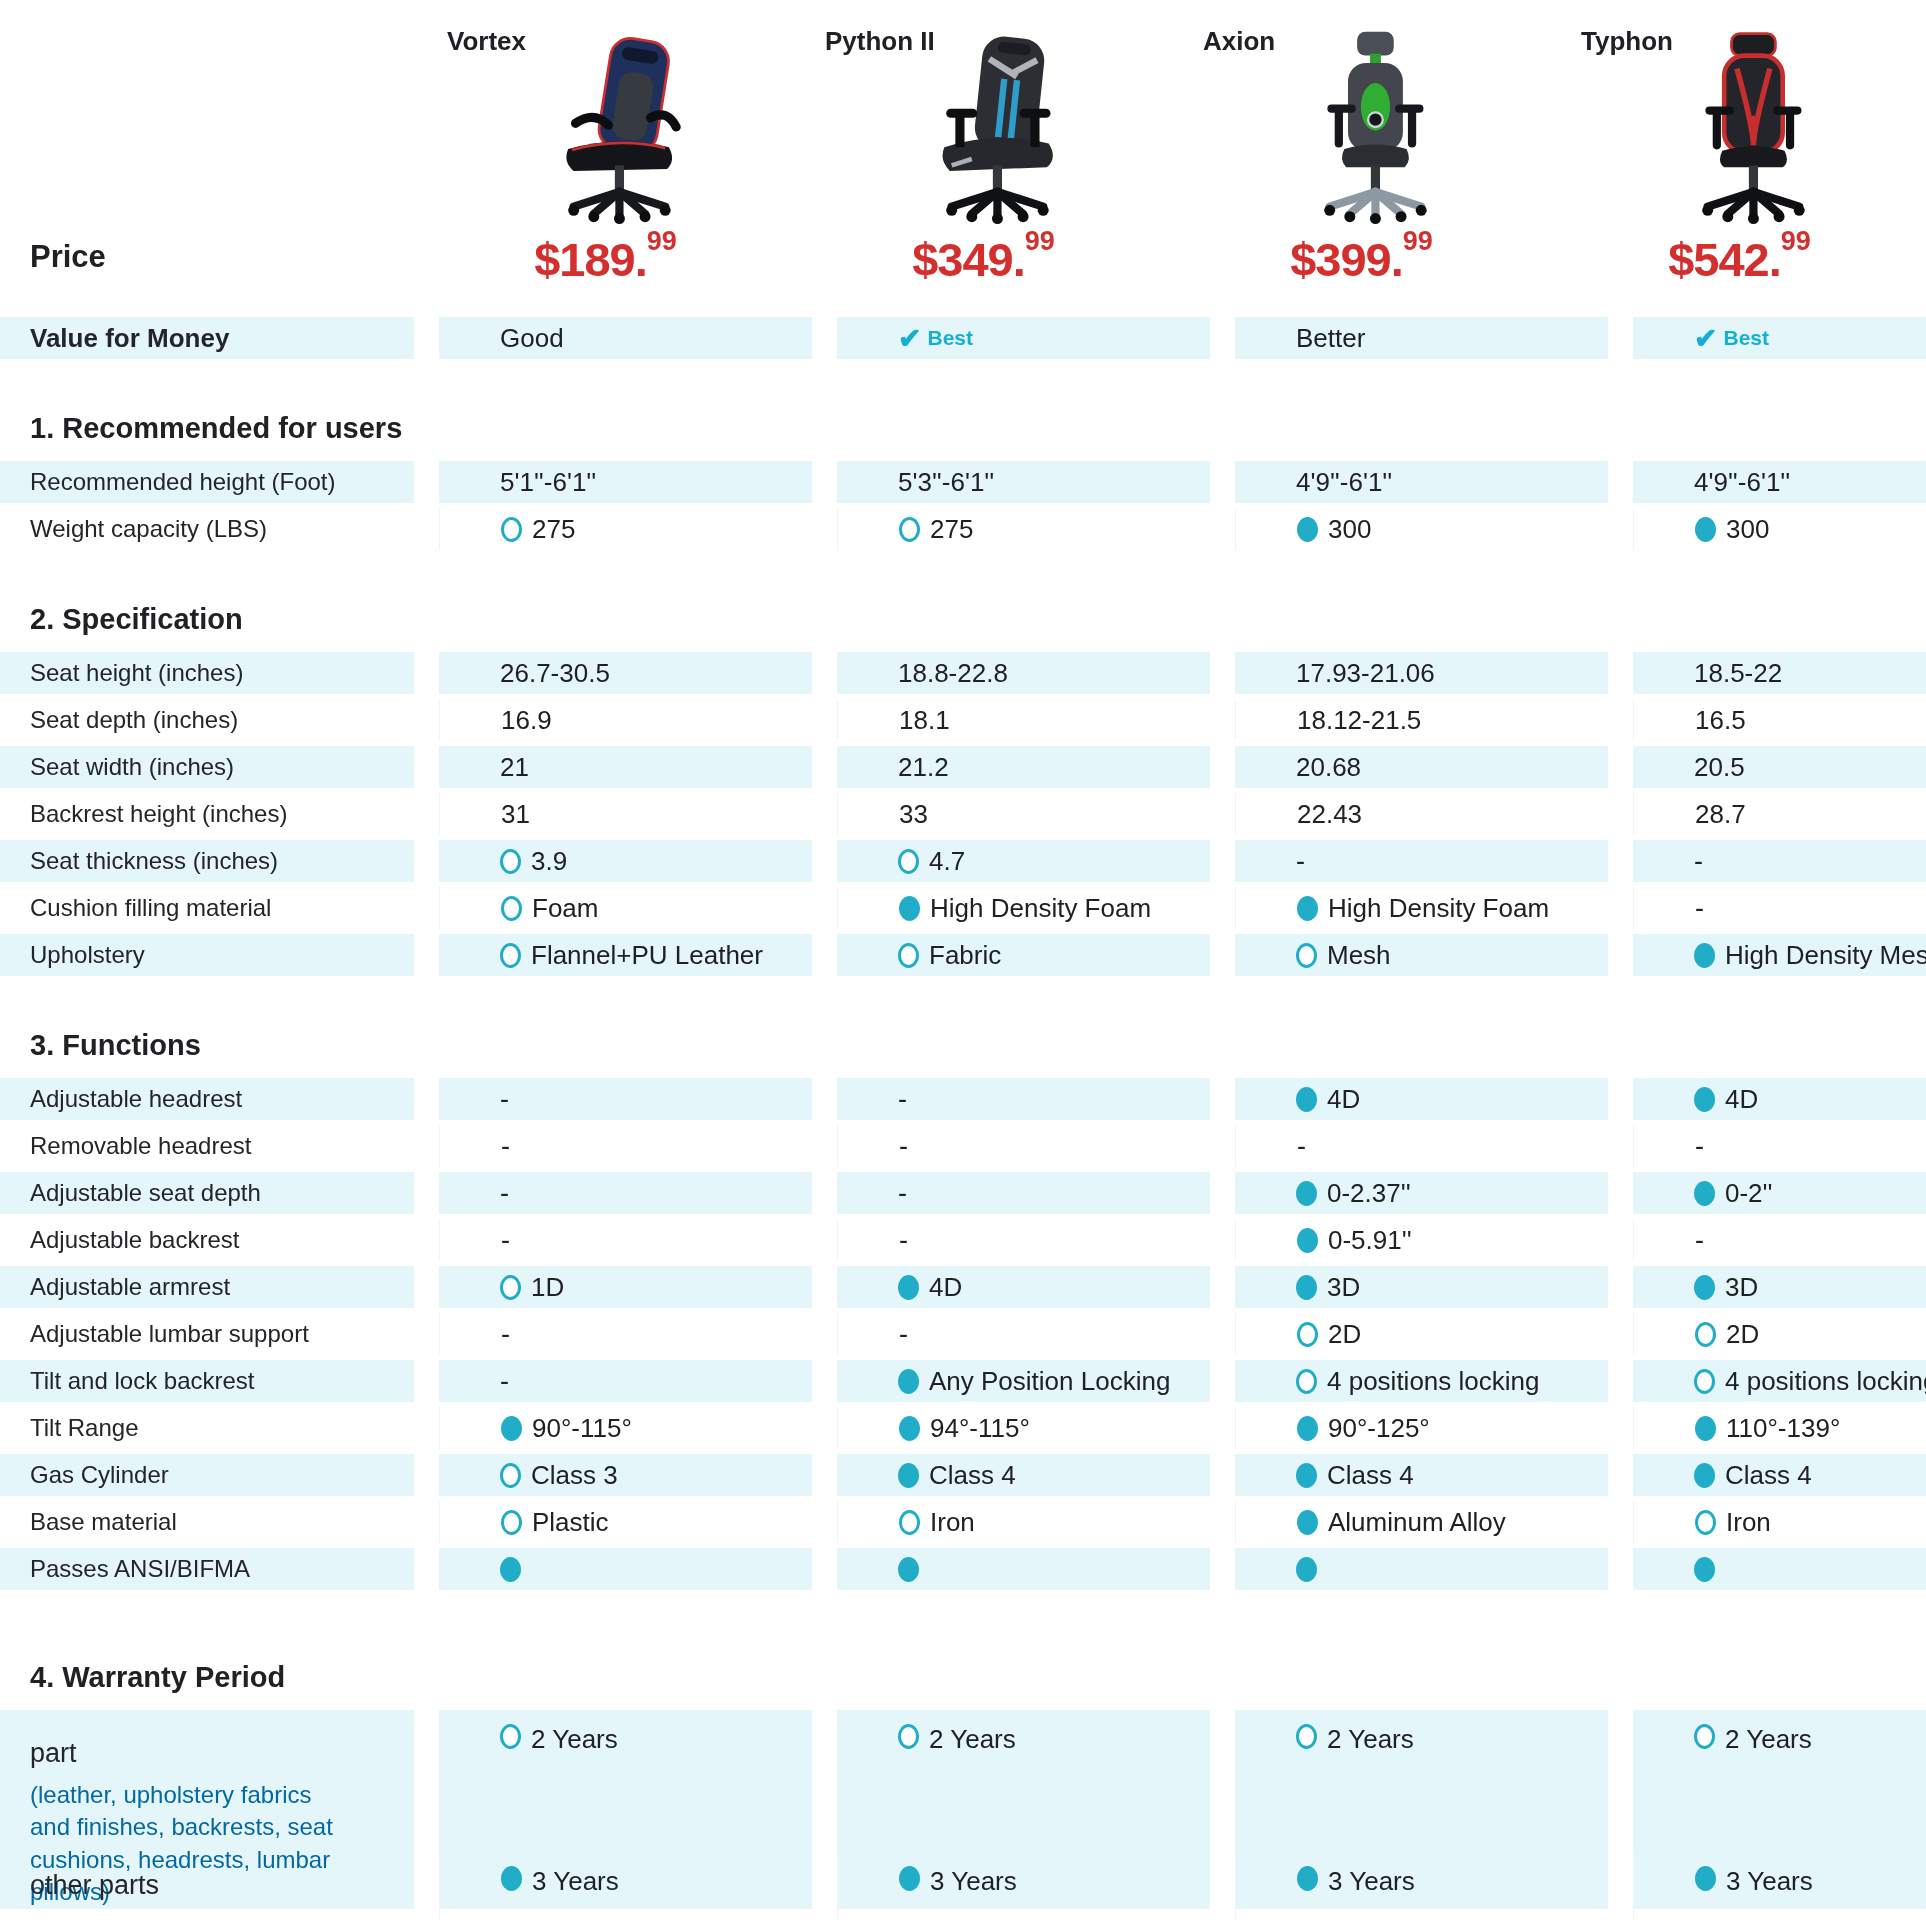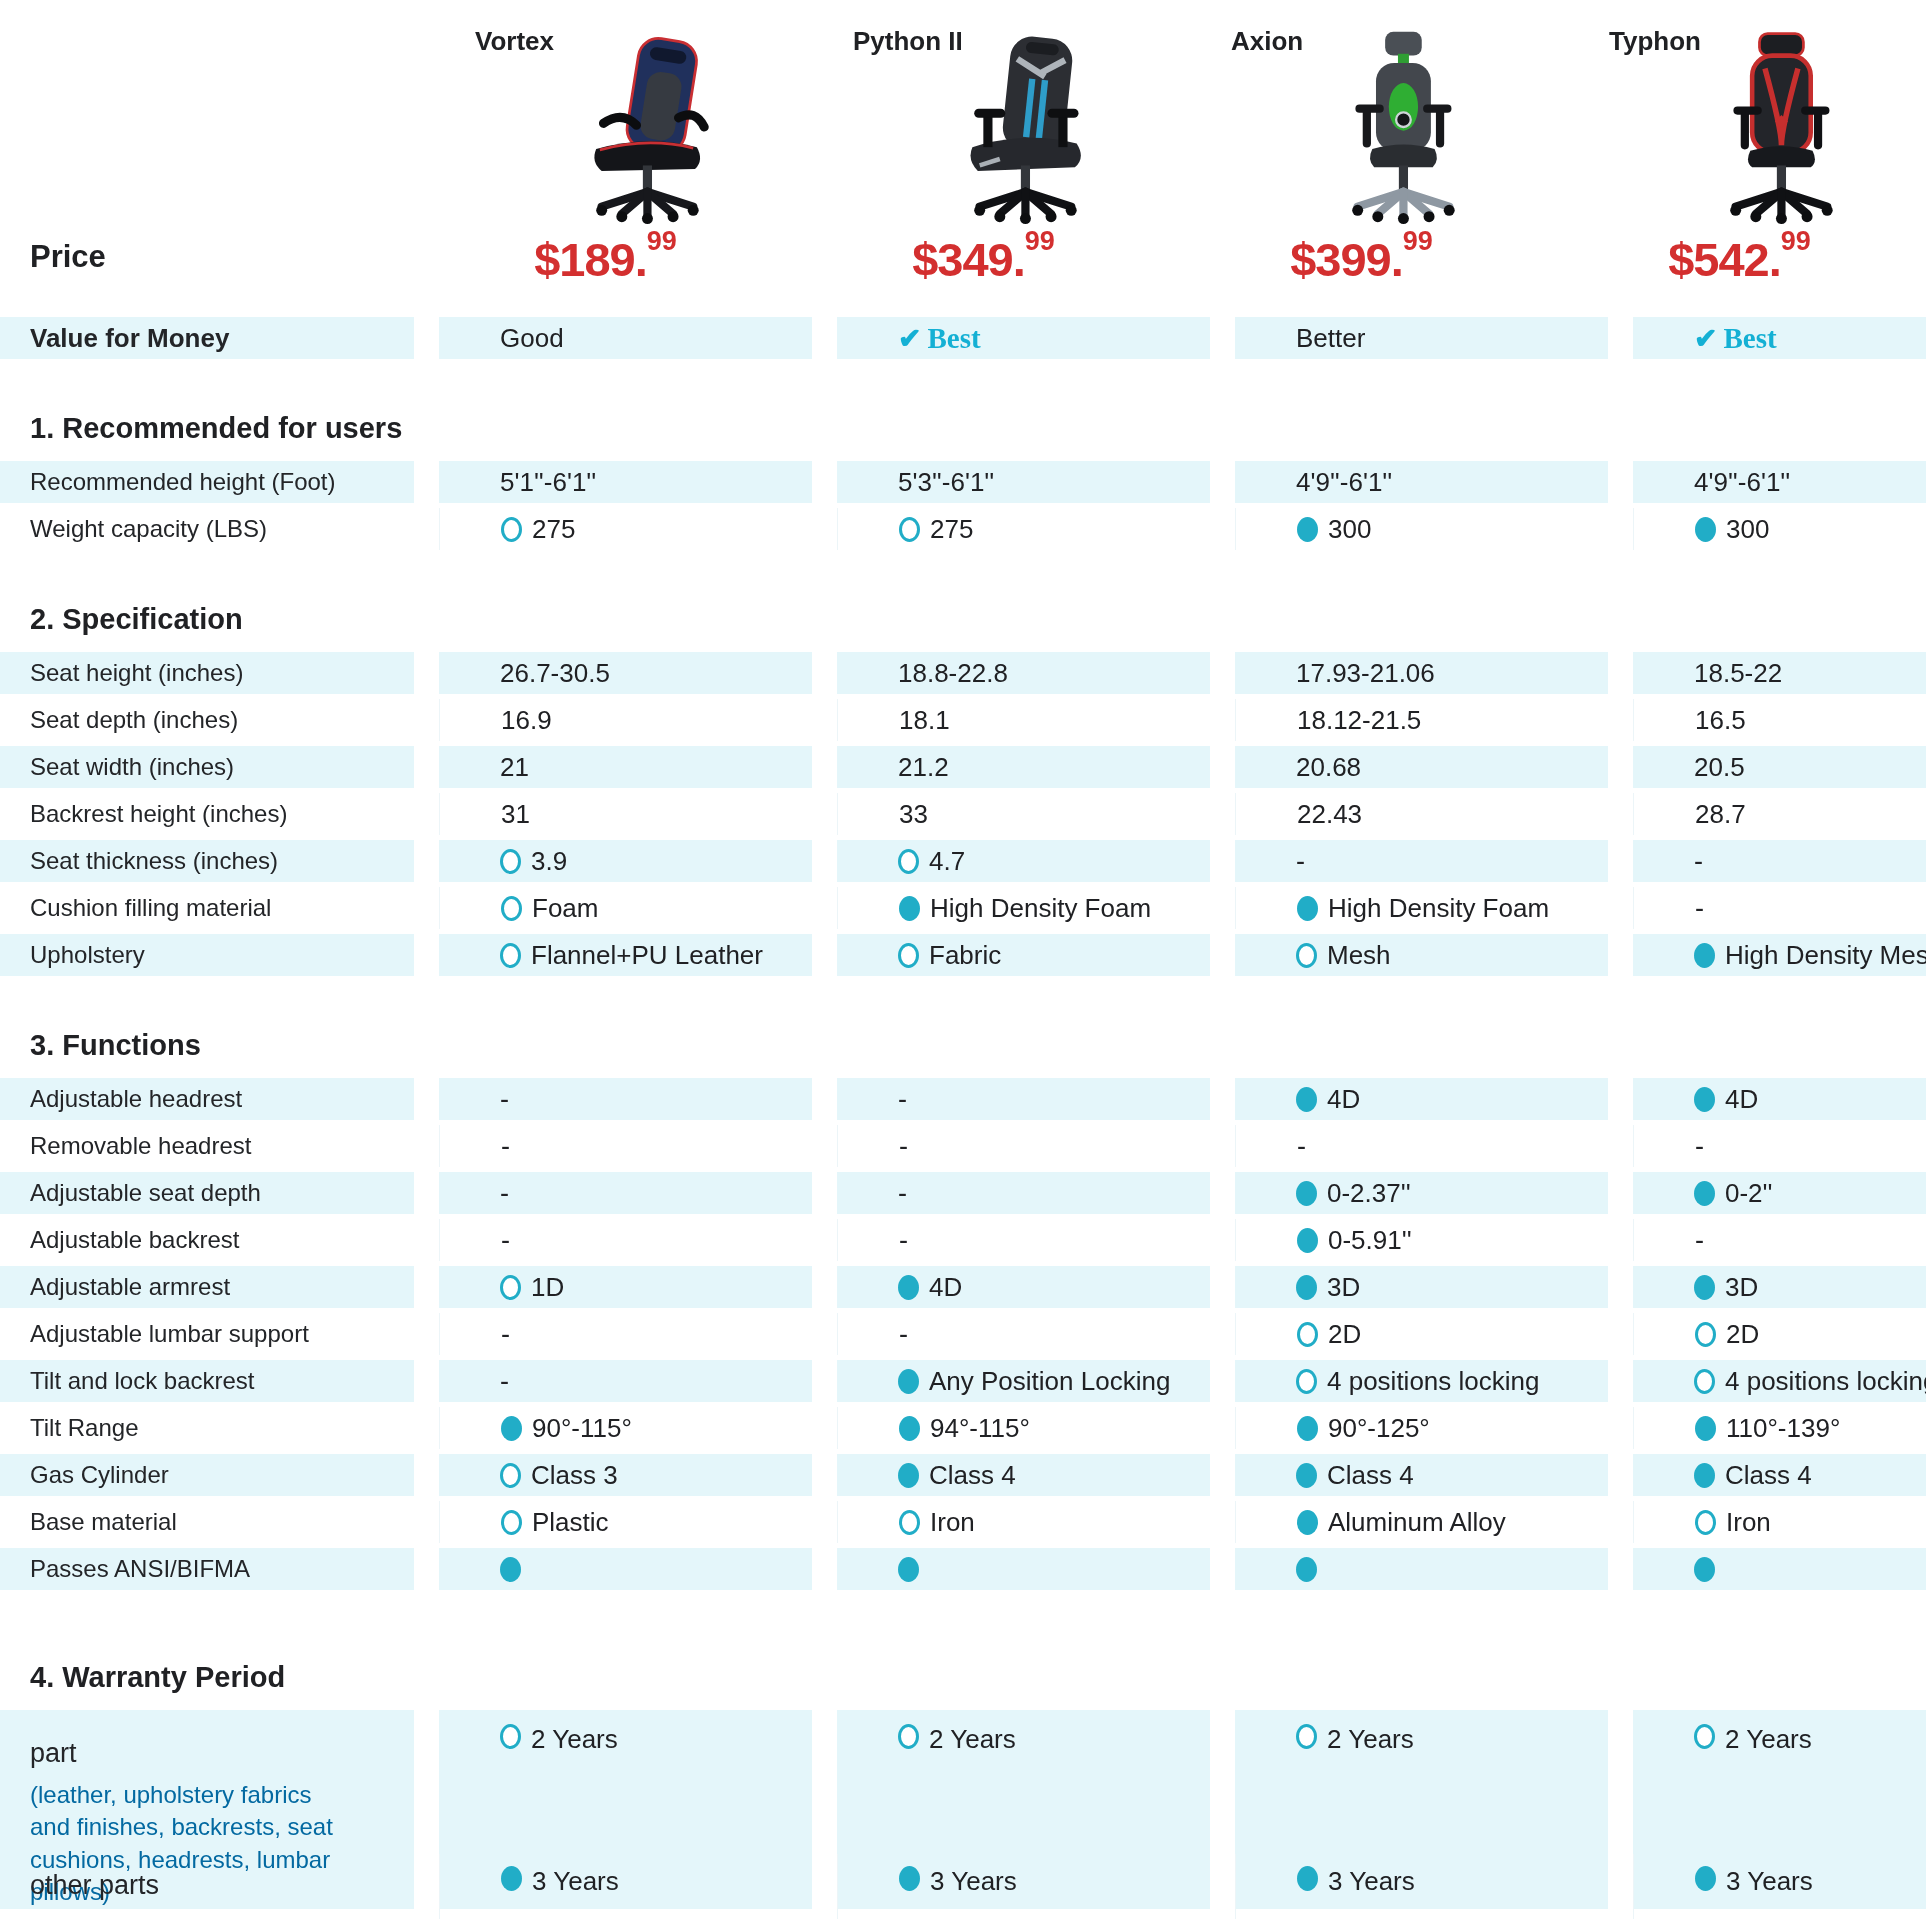--- a/index.html
+++ b/index.html
@@ -11,21 +11,21 @@
   }
   *{box-sizing:border-box;margin:0;padding:0}
   html,body{width:1927px;height:1927px;overflow:hidden;background:#fff;
     font-family:"Liberation Sans",sans-serif;color:var(--text);}
   .page{width:1927px;height:1927px;position:relative;}
 
   
   .grid{display:grid;grid-template-columns:414px 373px 373px 373px 373px;column-gap:5px;}
 
   
-  .head{height:226px;padding-left:28px;}
+  .head{height:226px;}
   .product-col{position:relative;height:226px;}
   .chair-name{position:absolute;top:26px;left:28px;font-size:26px;font-weight:700;z-index:2;white-space:nowrap;}
   .chair-img{position:absolute;bottom:2px;left:50%;transform:translateX(-42%);width:168px;height:194px;}
   .chair-img svg{width:100%;height:100%;}
 
   
   .price-row{height:55px;align-items:center;}
   .price-label{font-size:31px;font-weight:700;padding-left:30px;}
   .price-cell{text-align:center;color:var(--price-red);font-weight:700;white-space:nowrap;}
   .price-main{font-size:47px;letter-spacing:-1px;}
@@ -39,21 +39,21 @@
   .label-cell{padding-left:30px;font-size:24px;color:#232528;}
   .vcell{padding-left:61px;font-size:26px;gap:10px;white-space:nowrap;}
   .vfm-row{margin-top:36px;height:42px;}
   .vfm-row .label-cell{font-size:26px;font-weight:700;}
 
   .dot{flex:0 0 auto;width:21px;height:25px;border-radius:50%;}
   .dot.filled{background:var(--accent);}
   .dot.hollow{border:3px solid var(--accent);background:#fff;}
   .dash{font-size:27px;}
   .check{color:var(--best-cyan);font-size:28px;font-weight:700;margin-right:6px;}
-  .best-txt{color:var(--best-cyan);font-size:29px;font-weight:700;font-family:Liberation Serif, serif;}
+  .best-txt{color:var(--best-cyan);font-size:21px;font-weight:700;}
 
   .section-title{font-size:29px;font-weight:700;padding-left:30px;margin-top:53px;margin-bottom:16px;}
   .section:last-child .section-title{margin-top:71px;}
 
   
   .row.tall{height:139px;}
   .row.tall .cell{align-items:flex-start;padding-top:14px;}
   .row.tall .label-cell{display:block;padding-top:28px;}
   .row.tall .label-main{font-size:27px;}
   .sub-note{font-size:24px;line-height:1.35;margin-top:10px;max-width:307px;color:#0369a1;}

